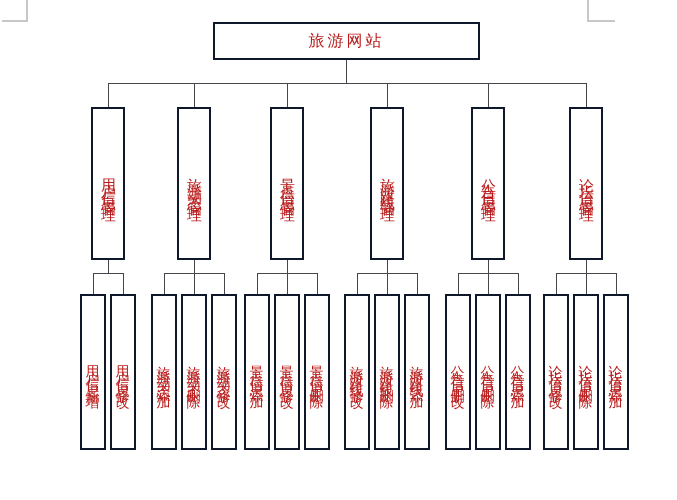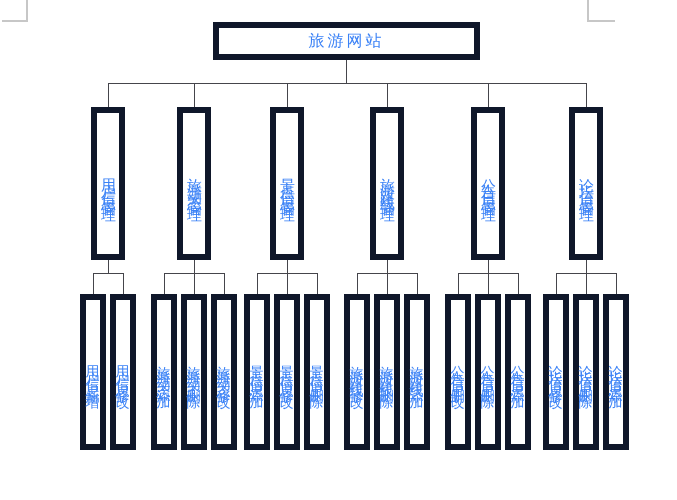--- a/index.html
+++ b/index.html
@@ -20,25 +20,25 @@
   .corner.tr {
     left: 587px; top: 0; width: 26px; height: 20px;
     border-left: 2px solid #c7c7c7;
     border-bottom: 2px solid #c7c7c7;
   }
   .line { position: absolute; background: #45454b; }
   .box {
     position: absolute;
     box-sizing: border-box;
     background: #ffffff;
-    border: 6px solid #0f172a;
+    border: 2px solid #0f172a;
     display: flex;
     align-items: center;
     justify-content: center;
-    color: #3b82f6;
+    color: #b91c1c;
   }
   #root-box {
     left: 213px; top: 22px; width: 267px; height: 38px;
     font-size: 16px;
     letter-spacing: 3px;
   }
   .vtext {
     writing-mode: vertical-rl;
     text-orientation: upright;
     display: block;

